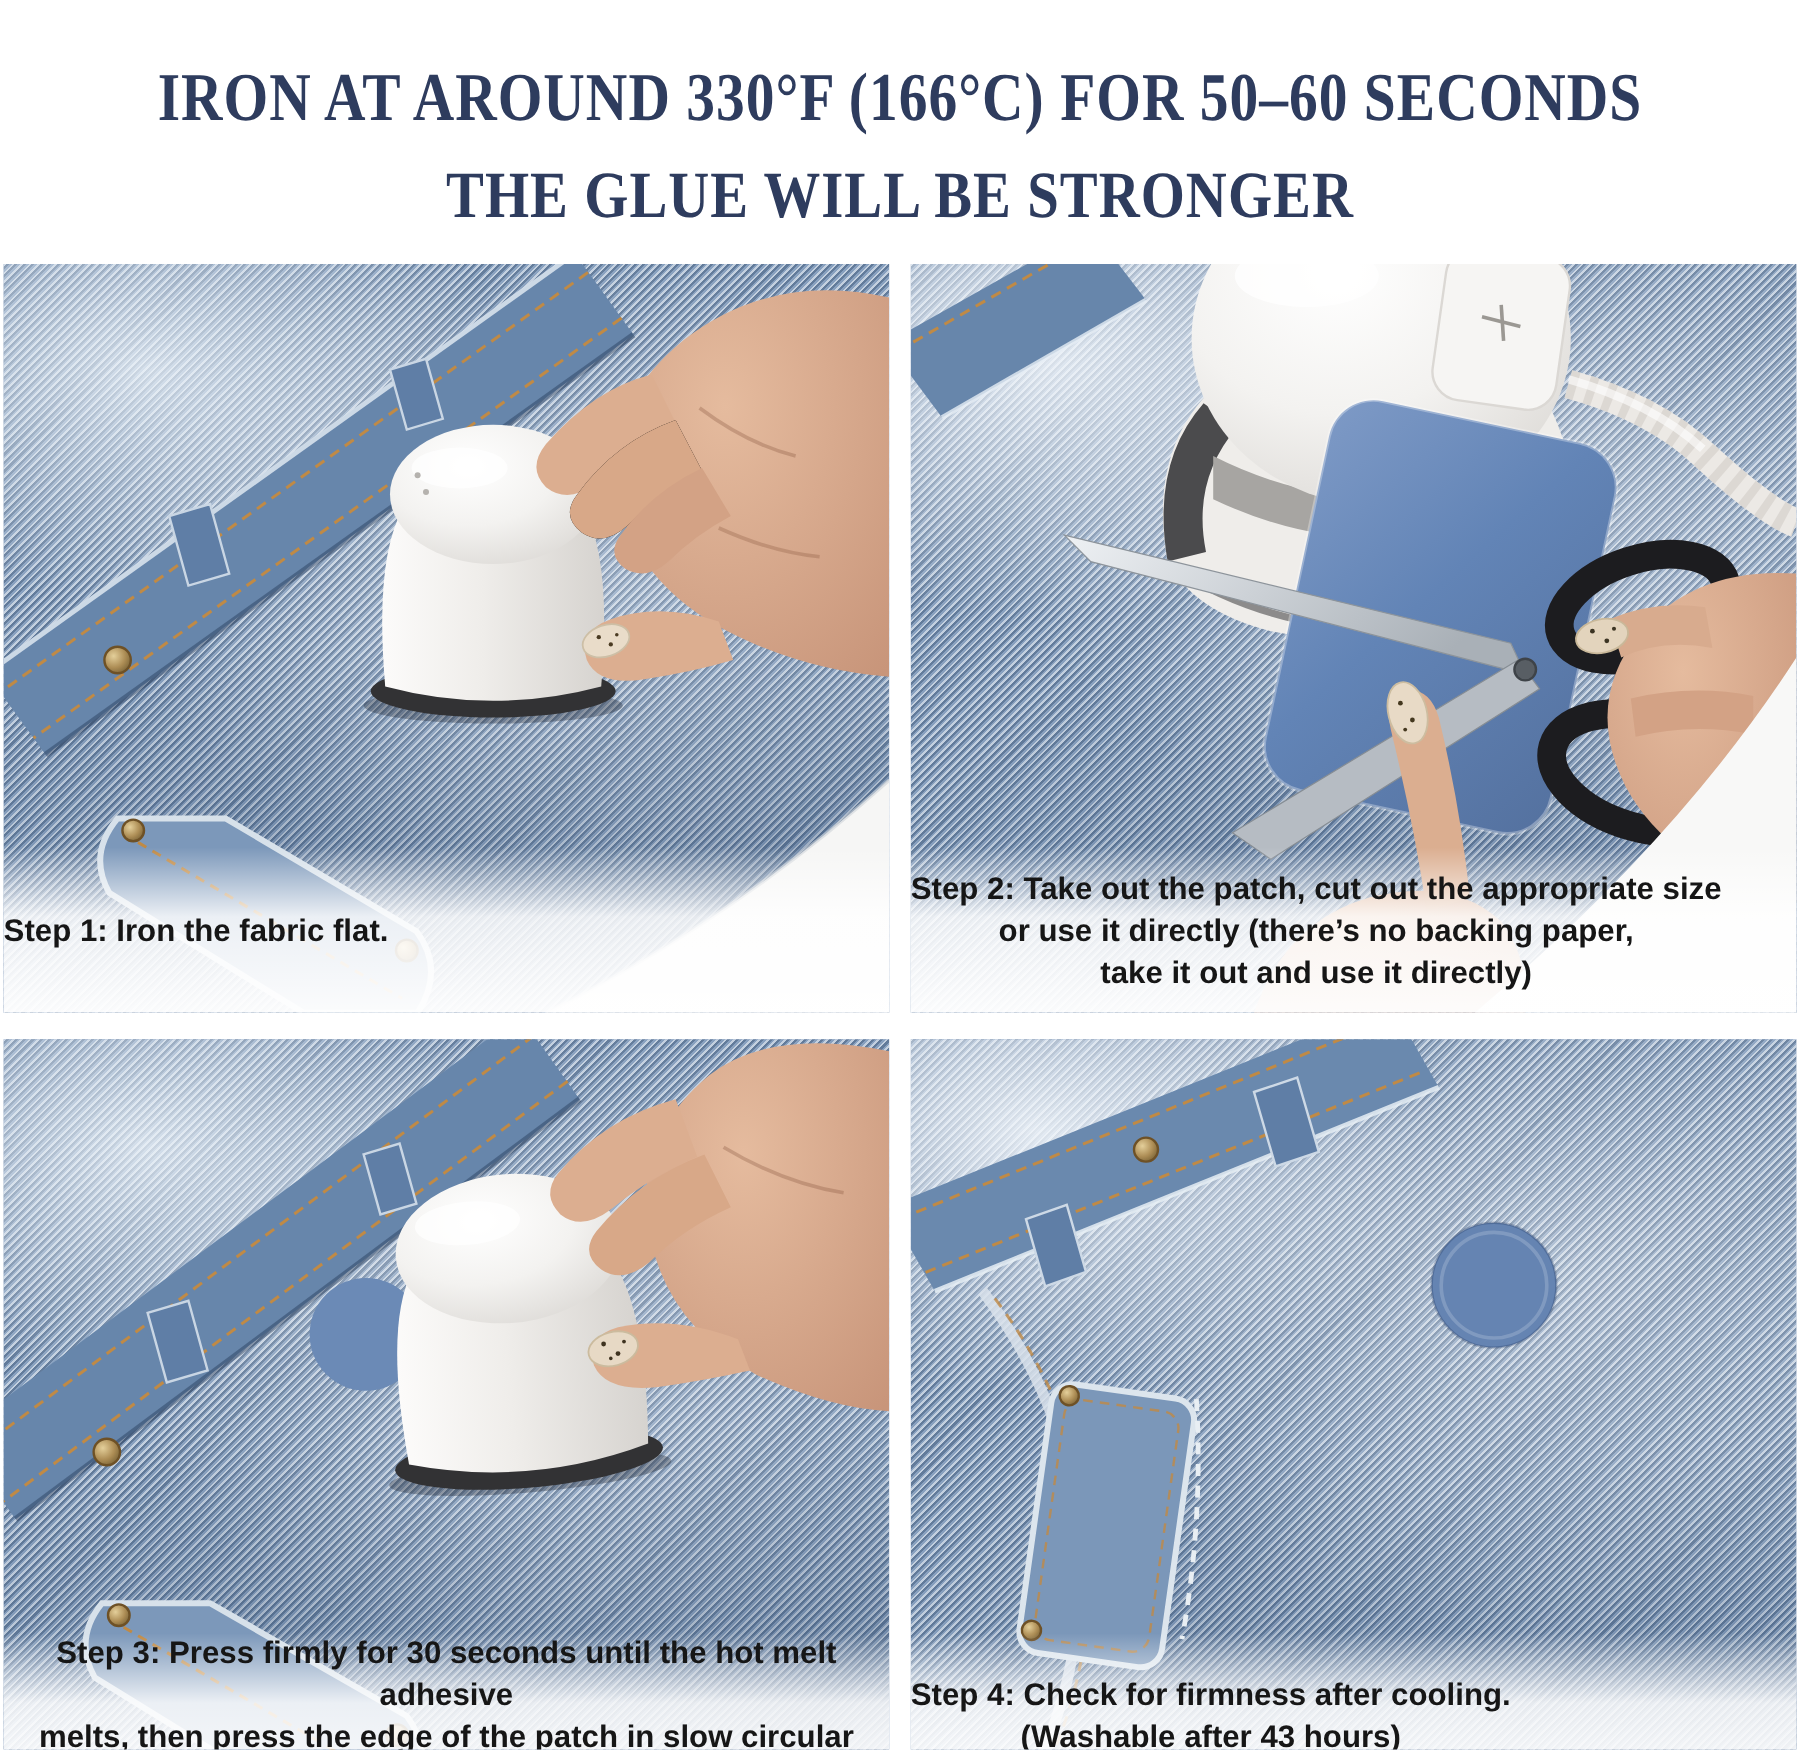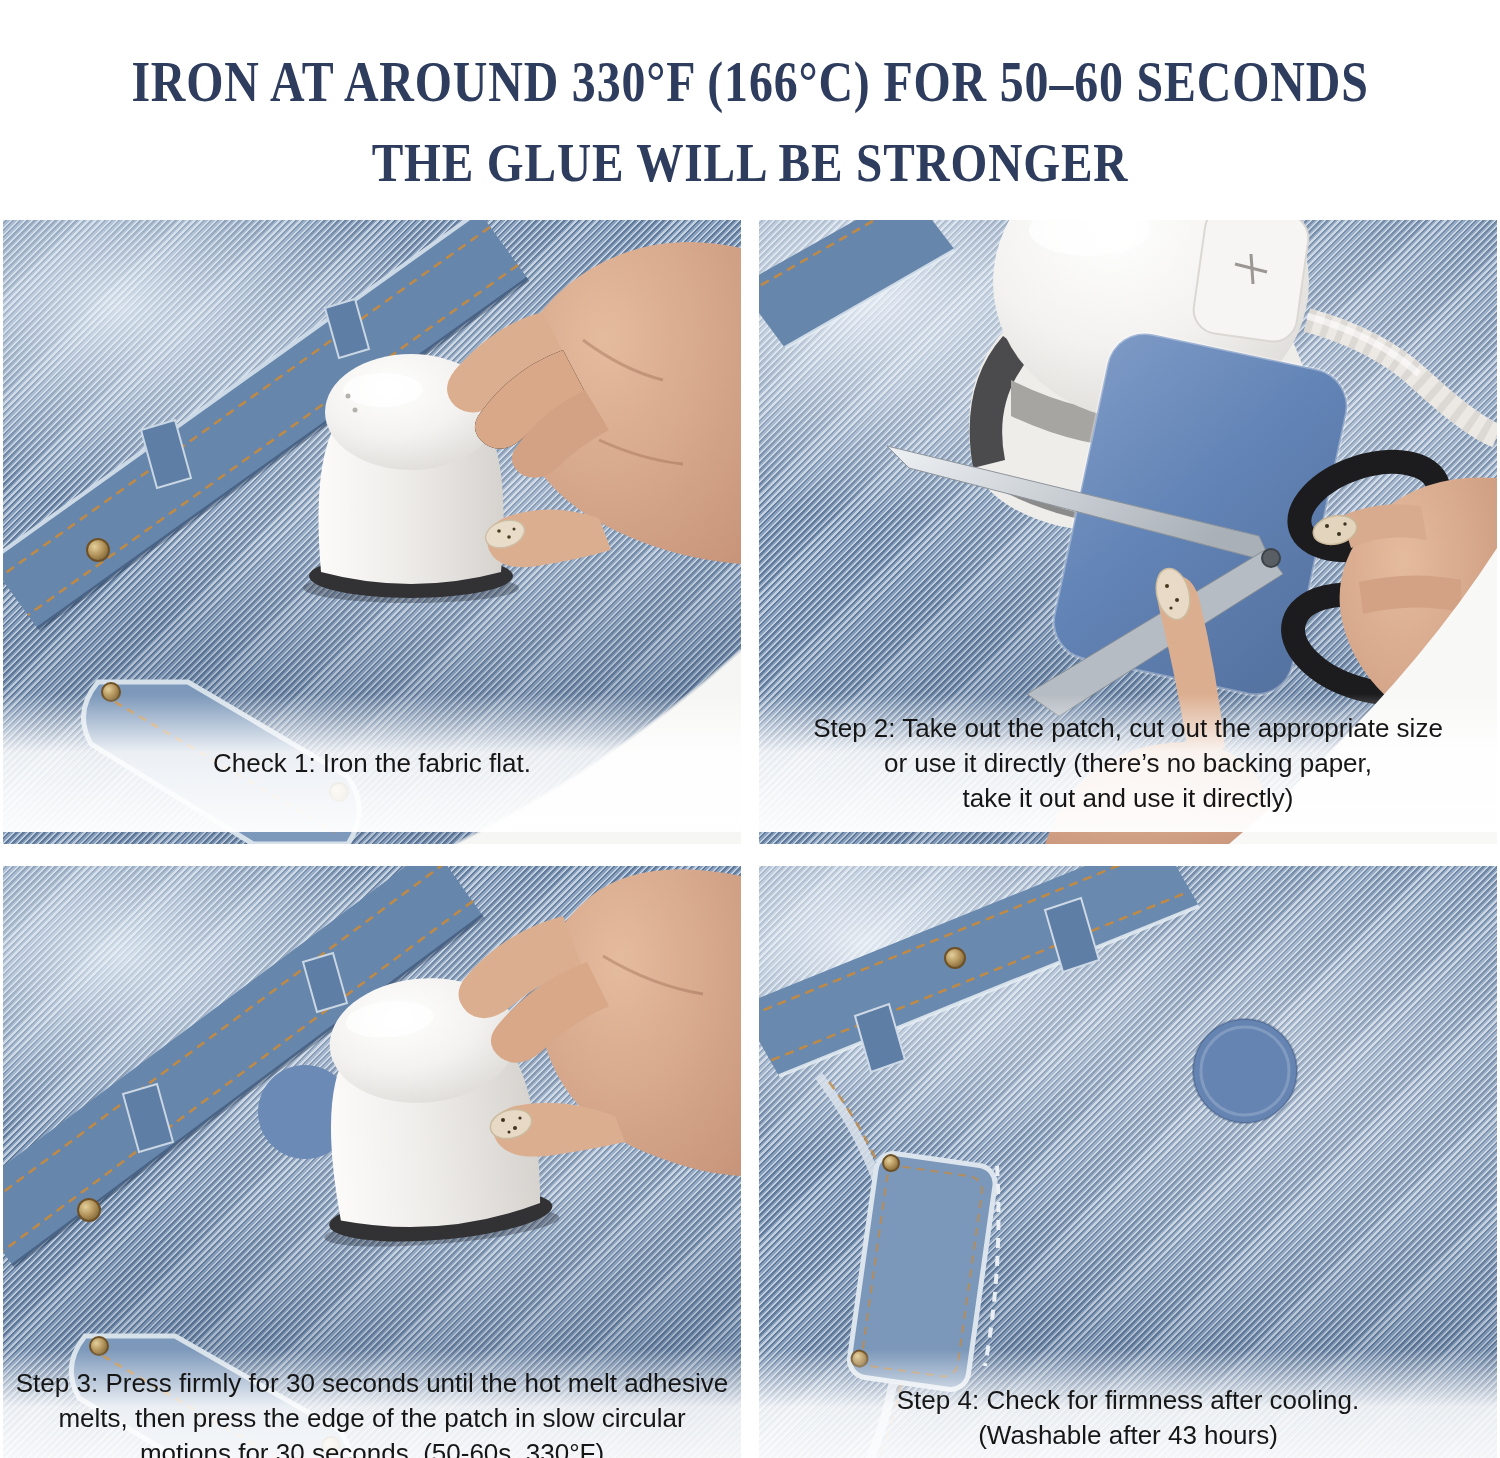--- a/index.html
+++ b/index.html
@@ -32,23 +32,23 @@
       radial-gradient(ellipse 430px 260px at 30% 80%, rgba(39,63,97,.22), transparent 70%);}
   .denim-b::after{
     background-image:
       radial-gradient(ellipse 520px 340px at 14% 12%, rgba(244,248,252,.85), transparent 65%),
       radial-gradient(ellipse 620px 420px at 70% 30%, rgba(255,255,255,.38), transparent 72%),
       radial-gradient(ellipse 520px 320px at 92% 90%, rgba(39,63,97,.22), transparent 72%),
       radial-gradient(ellipse 430px 280px at 36% 84%, rgba(39,63,97,.18), transparent 70%);}
   .art{position:absolute;inset:0;width:100%;height:100%;z-index:1;}
 
   
-  .cap{position:absolute;left:0;right:0;bottom:12px;height:138px;z-index:3;
-       display:flex;align-items:center;justify-content:center;
-       background:linear-gradient(to bottom, rgba(255,255,255,0) 0%, rgba(255,255,255,.85) 42%, rgba(255,255,255,.97) 100%);}
+  .cap{position:absolute;left:0;right:0;bottom:0;height:138px;z-index:3;
+       display:flex;align-items:center;
+       background:linear-gradient(to bottom, rgba(255,255,255,0) 0%, rgba(255,255,255,.85) 42%, rgba(255,255,255,.97) 100%);font-weight:bold;}
   .cap p{margin:0;white-space:pre-line;text-align:center;
          font-size:26px;line-height:35px;color:#161616;}
 </style>
 </head>
 <body>
 
 <svg width="0" height="0" style="position:absolute" aria-hidden="true">
   <defs>
     <linearGradient id="gIron" x1="0" y1="0" x2="1" y2="0">
       <stop offset="0" stop-color="#fcfbfa"></stop>
@@ -142,21 +142,21 @@
           <path d="M580 120 Q620 150 660 160" stroke="rgba(130,80,55,.3)" stroke-width="3" fill="none"></path>
           <path d="M596 220 Q640 240 680 244" stroke="rgba(130,80,55,.28)" stroke-width="3" fill="none"></path>
         </g>
 
         <g>
           <path d="M738 430 Q610 545 452 624 L738 624 Z" fill="#f6f6f5"></path>
           <path d="M738 430 Q610 545 452 624" stroke="#cfd4d8" stroke-width="3" fill="none" opacity=".6"></path>
         </g>
       </svg>
       <div class="cap">
-        <p>Check 1: Iron the fabric flat.</p>
+        <p>Step 1: Iron the fabric flat.</p>
       </div>
     </div>
   </section>
 
   <section class="cell-top">
     <div class="photo denim-b" aria-label="Hands cutting a rectangular blue denim patch with scissors beside a white mini iron">
       <svg class="art" viewBox="0 0 738 624" preserveAspectRatio="none">
 
         <g>
           <polygon points="-20,66 150,-30 196,30 26,128" fill="#6786ab"></polygon>

